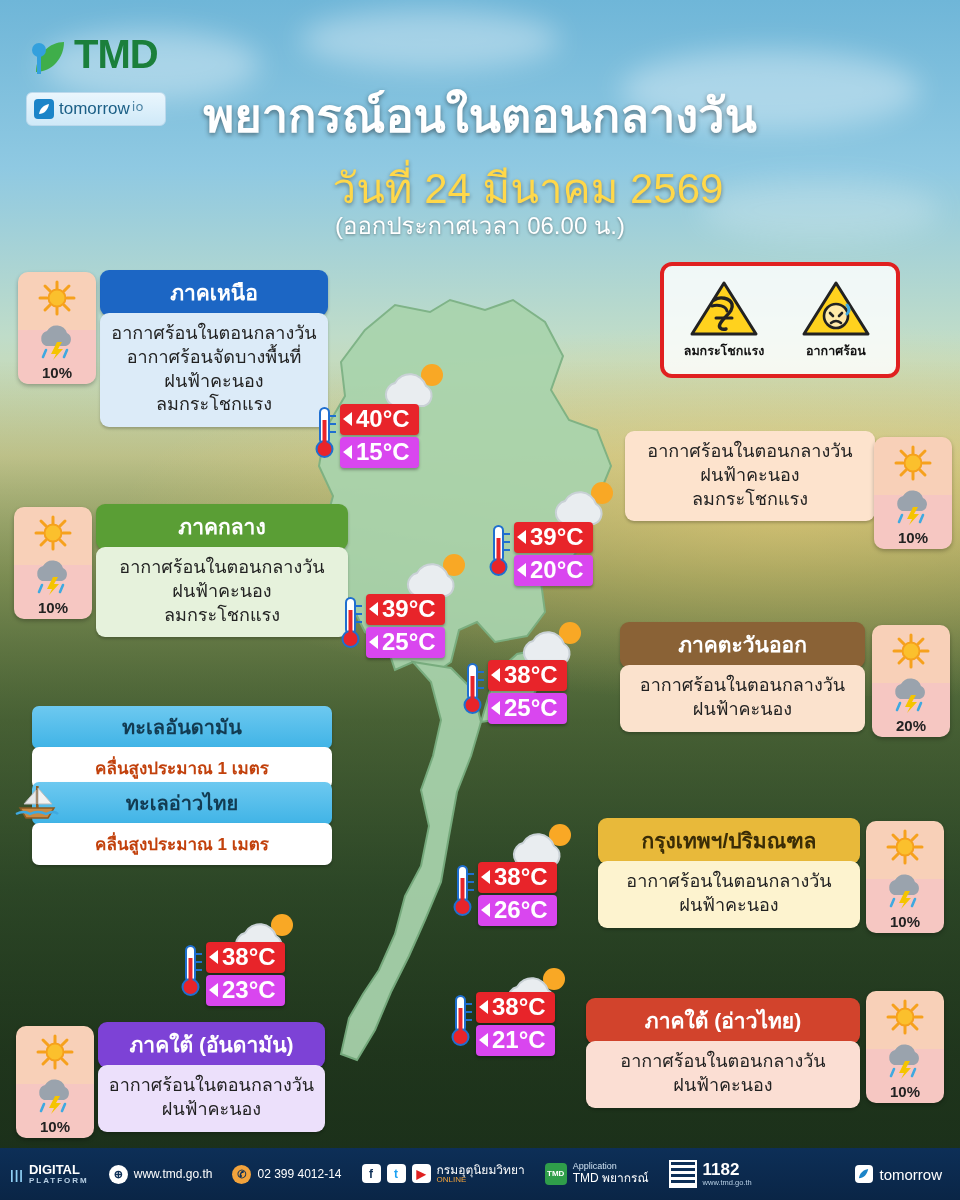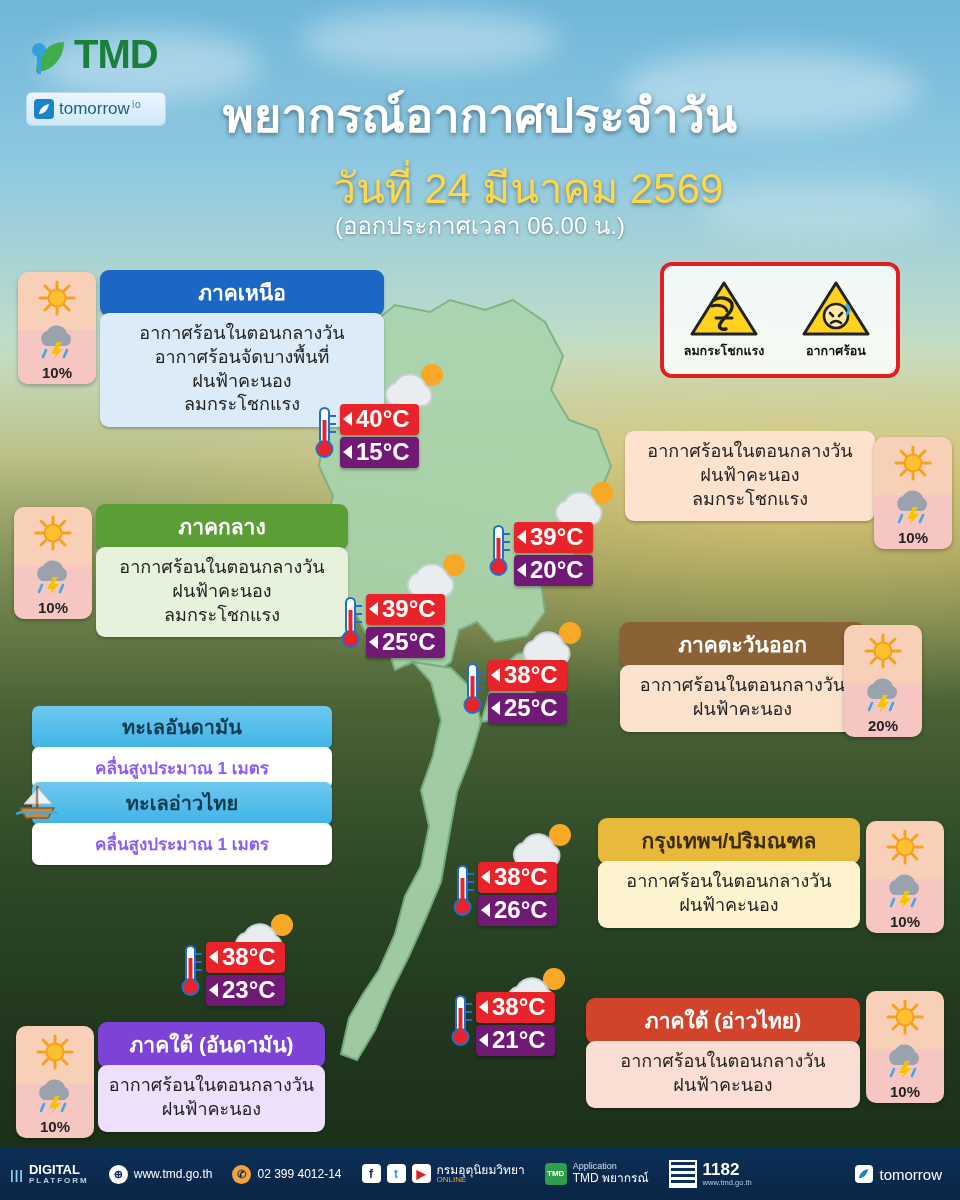--- a/index.html
+++ b/index.html
@@ -51,21 +51,21 @@
     position:absolute;left:26px;top:92px;width:140px;height:34px;border-radius:6px;
     background:linear-gradient(#eaf6fd,#cfe9f8);
     border:1px solid #bcd9ec;
     display:flex;align-items:center;gap:5px;padding-left:7px;
   }
   #logo-tomorrow .tmw-badge{
     width:20px;height:20px;border-radius:4px;background:#1b84c8;
     display:flex;align-items:center;justify-content:center;
   }
   #logo-tomorrow .tmw-text{font-size:17px;color:#1b5f86;font-family:"Liberation Sans",sans-serif;}
-  #logo-tomorrow .tmw-tm{font-size:10px;color:#4f86a5;margin-left:-3px;align-self:flex-start;margin-top:6px;}
+  #logo-tomorrow .tmw-tm{font-size:13px;color:#4f86a5;margin-left:-3px;align-self:flex-start;margin-top:6px;}
 
   #main-title{
     position:absolute; left:0; top:78px; width:960px; text-align:center;
     font-size:47px; font-weight:bold; color:#ffffff;
     text-shadow:0 2px 5px rgba(0,0,0,.45);
     font-family:"Liberation Sans",sans-serif;
   }
   #date-line{
     position:absolute; left:0; top:155px; width:960px; text-align:center;
     font-size:42px; font-weight:normal; color:#ffd84a;
@@ -118,36 +118,36 @@
   .badge .pct{ font-size:15px; font-weight:bold; color:#222; font-family:"Liberation Sans",sans-serif; }
   
   .seabox{ position:absolute; width:300px; }
   .seabox .hdr{
     background:linear-gradient(#6dc9f0,#3fb3e6); color:#123b52; font-weight:bold;
     text-align:center; font-size:20px; padding:5px 4px 6px; border-radius:7px;
     font-family:"Liberation Sans",sans-serif; box-shadow:0 2px 3px rgba(0,0,0,.25);
   }
   .seabox .body{
     background:#ffffff; text-align:center; font-size:17px; font-weight:bold;
-    color:#8b5cf6; padding:7px 4px 8px; border-radius:7px; margin-top:-2px;
+    color:#c2410c; padding:7px 4px 8px; border-radius:7px; margin-top:-2px;
     font-family:"Liberation Sans",sans-serif; box-shadow:0 2px 3px rgba(0,0,0,.22);
   }
   
   .temp{ position:absolute; display:flex; align-items:flex-start; }
   .temp .thermo{ width:26px; height:56px; position:relative; margin-right:2px; }
   .temp .vals{ display:flex; flex-direction:column; }
   .temp .hi, .temp .lo{
     display:flex; align-items:center; gap:4px;
     font-size:24px; font-weight:bold; color:#fff;
     font-family:"Liberation Sans",sans-serif;
     padding:1px 9px 2px 3px; border-radius:4px; line-height:1.16;
     box-shadow:0 2px 3px rgba(0,0,0,.3);
   }
   .temp .hi{ background:#e8242a; }
-  .temp .lo{ background:#701a75; margin-top:2px; }
+  .temp .lo{ background:#d946ef; margin-top:2px; }
   .arrow-l{ width:0;height:0;border-top:7px solid transparent;border-bottom:7px solid transparent;border-right:9px solid #fff; }
   .cloudicon{ position:absolute; }
   
   #footer{
     position:absolute; left:0; bottom:0; width:960px; height:52px;
     background:linear-gradient(#0d2f57,#0a2546);
     display:flex; align-items:center; color:#fff; font-size:12px;
     font-family:"Liberation Sans",sans-serif;
   }
   #footer .fitem{ display:flex; align-items:center; gap:6px; padding:0 10px; white-space:nowrap;}
@@ -206,21 +206,21 @@
   <div id="logo-tomorrow">
     <span class="tmw-badge">
       <svg width="13" height="13" viewBox="0 0 13 13">
           <path d="M1 11 C2 5 6 2 11 1 C10 7 6 11 1 11 Z" fill="#fff"></path>
         </svg>
     </span>
     <span class="tmw-text">tomorrow</span>
     <span class="tmw-tm">io</span>
   </div>
 
-  <div id="main-title">พยากรณ์อากาศประจำวัน</div>
+  <div id="main-title">พยากรณ์อนในตอนกลางวัน</div>
   <div id="date-line">วันที่ 24 มีนาคม 2569</div>
   <div id="issue-line">(ออกประกาศเวลา 06.00 น.)</div>
 </div>
 
 <div id="warning-box">
   <div class="warn-item">
     <div class="tri">
       <svg width="68" height="58" viewBox="0 0 68 58">
         <path d="M34 3 L66 54 L2 54 Z" fill="#ffd21e" stroke="#222" stroke-width="3" stroke-linejoin="round"></path>
         <path d="M24 20 C30 16 40 18 42 24 C44 32 34 36 30 44 C28 48 32 50 36 49" stroke="#222" stroke-width="3.4" fill="none" stroke-linecap="round"></path>
@@ -237,21 +237,21 @@
         <circle cx="34" cy="36" r="12" fill="#ffe9a8" stroke="#222" stroke-width="2.6"></circle>
         <path d="M28 33 L31 36 M40 33 L37 36" stroke="#222" stroke-width="2.6" stroke-linecap="round"></path>
         <path d="M29 43 Q34 39 39 43" stroke="#222" stroke-width="2.6" fill="none" stroke-linecap="round"></path>
         <path d="M45 25 q4 5 0 9" stroke="#3fa9e0" stroke-width="3" fill="none" stroke-linecap="round"></path>
       </svg>
     </div>
     <div class="lbl">อากาศร้อน</div>
   </div>
 </div>
 
-<div class="card" style="left:100px;top:270px;width:284px;">
+<div class="card" style="left:100px;top:270px;width:228px;">
   <div class="hdr" style="background:#1c66c4;">ภาคเหนือ</div>
   <div class="body" style="background:#dcebf8;white-space:pre-line;">อากาศร้อนในตอนกลางวัน
 อากาศร้อนจัดบางพื้นที่
 ฝนฟ้าคะนอง
 ลมกระโชกแรง</div>
 </div>
 <div class="badge" style="left:18px;top:272px;background:linear-gradient(#f8d0b8 0 52%,#f6c7c2 52% 100%);">
   <span class="sunrow">
     <svg width="44" height="40" viewBox="0 0 44 40">
         <g stroke="#f6a11d" stroke-width="3" stroke-linecap="round">
@@ -347,21 +347,21 @@
       </svg>
   </span>
   <span class="pct">10%</span>
 </div>
 
 <div class="card" style="left:620px;top:622px;width:245px;">
   <div class="hdr" style="background:#8a6236;">ภาคตะวันออก</div>
   <div class="body" style="background:#fbe2cd;white-space:pre-line;">อากาศร้อนในตอนกลางวัน
 ฝนฟ้าคะนอง</div>
 </div>
-<div class="badge" style="left:844px;top:625px;background:linear-gradient(#f8d0b8 0 52%,#f6c7c2 52% 100%);">
+<div class="badge" style="left:872px;top:625px;background:linear-gradient(#f8d0b8 0 52%,#f6c7c2 52% 100%);">
   <span class="sunrow">
     <svg width="44" height="40" viewBox="0 0 44 40">
         <g stroke="#f6a11d" stroke-width="3" stroke-linecap="round">
           <line x1="22" y1="4" x2="22" y2="11"></line>
           <line x1="22" y1="29" x2="22" y2="36"></line>
           <line x1="5" y1="20" x2="12" y2="20"></line>
           <line x1="32" y1="20" x2="39" y2="20"></line>
           <line x1="10" y1="8" x2="15" y2="13"></line>
           <line x1="29" y1="27" x2="34" y2="32"></line>
           <line x1="34" y1="8" x2="29" y2="13"></line>

